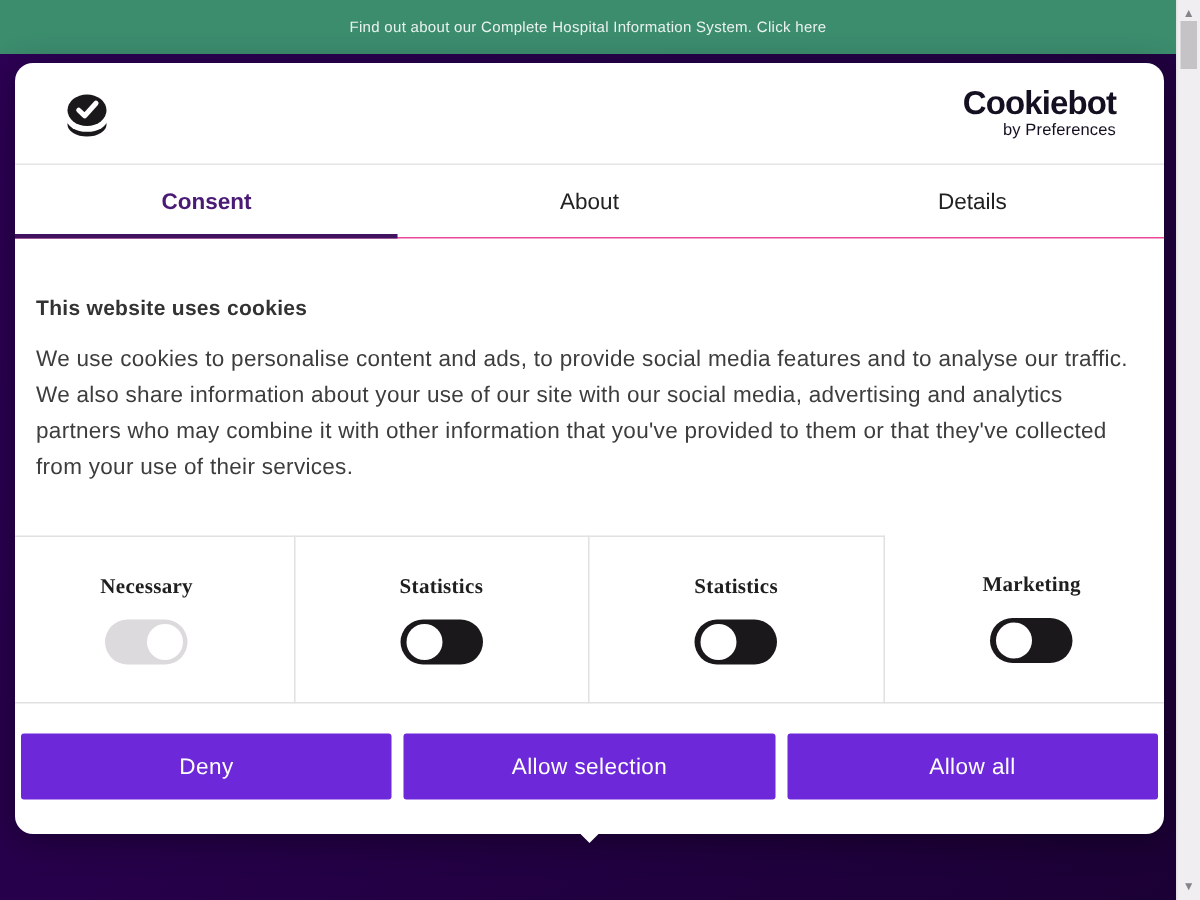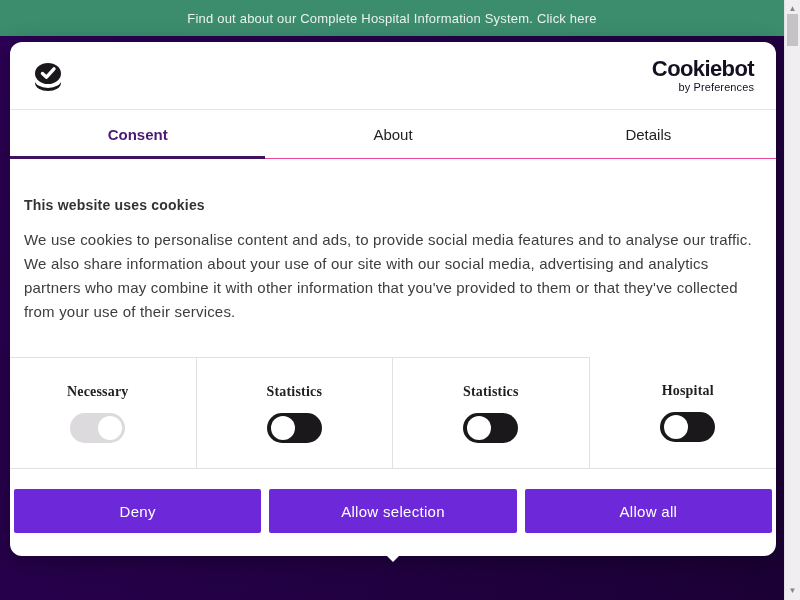--- a/index.html
+++ b/index.html
@@ -14,40 +14,40 @@
   .page-bg {
     position: absolute; left: 0; top: 0; width: 784px; height: 600px;
     background: linear-gradient(125deg, #2d0055 0%, #250048 45%, #1b0035 100%);
   }
 
   
   .banner {
     position: absolute; left: 0; top: 0; width: 784px; height: 36px;
     background: #3c8c6e;
     display: flex; align-items: center; justify-content: center;
-    color: #eaf2ee; font-size: 13px; letter-spacing: .2px;
+    color: #eaf2ee; font-size: 10px; letter-spacing: .2px;
     cursor: pointer;
   }
 
   
   .dialog {
     position: absolute; left: 10px; top: 42px; width: 766px; height: 514px;
     background: #ffffff; border-radius: 12px;
     box-shadow: 0 4px 22px rgba(0,0,0,.35);
     overflow: hidden;
   }
   .dialog-notch {
     position: absolute; left: 387px; top: 556px;
     width: 0; height: 0;
     border-left: 6px solid transparent; border-right: 6px solid transparent;
     border-top: 6px solid #ffffff;
   }
 
   .dialog-header {
-    height: 68px; padding: 0 22px;
+    height: 68px; padding: 0 32px;
     display: flex; align-items: center; justify-content: space-between;
     border-bottom: 1px solid #e6e4e6;
   }
   .logo-icon { width: 34px; height: 32px; display: block; }
   .brand { text-align: right; color: #151021; line-height: 1; }
   .brand-name { font-size: 22px; font-weight: 700; letter-spacing: -0.6px; }
   .brand-byline { font-size: 11px; margin-top: 2px; letter-spacing: .1px; }
 
   .tabs { display: flex; height: 49px; border-bottom: 1px solid #ec4899; }
   .tab {
@@ -172,21 +172,21 @@
             <div class="knob"></div>
           </div>
       </div>
       <div class="cat-cell bordered">
         <div class="cat-label">Statistics</div>
         <div class="toggle dark">
             <div class="knob"></div>
           </div>
       </div>
       <div class="cat-cell">
-        <div class="cat-label">Hospital</div>
+        <div class="cat-label">Marketing</div>
         <div class="toggle dark">
             <div class="knob"></div>
           </div>
       </div>
     </div>
 
     <div class="actions">
       <button class="btn">Deny</button>
       <button class="btn">Allow selection</button>
       <button class="btn">Allow all</button>

